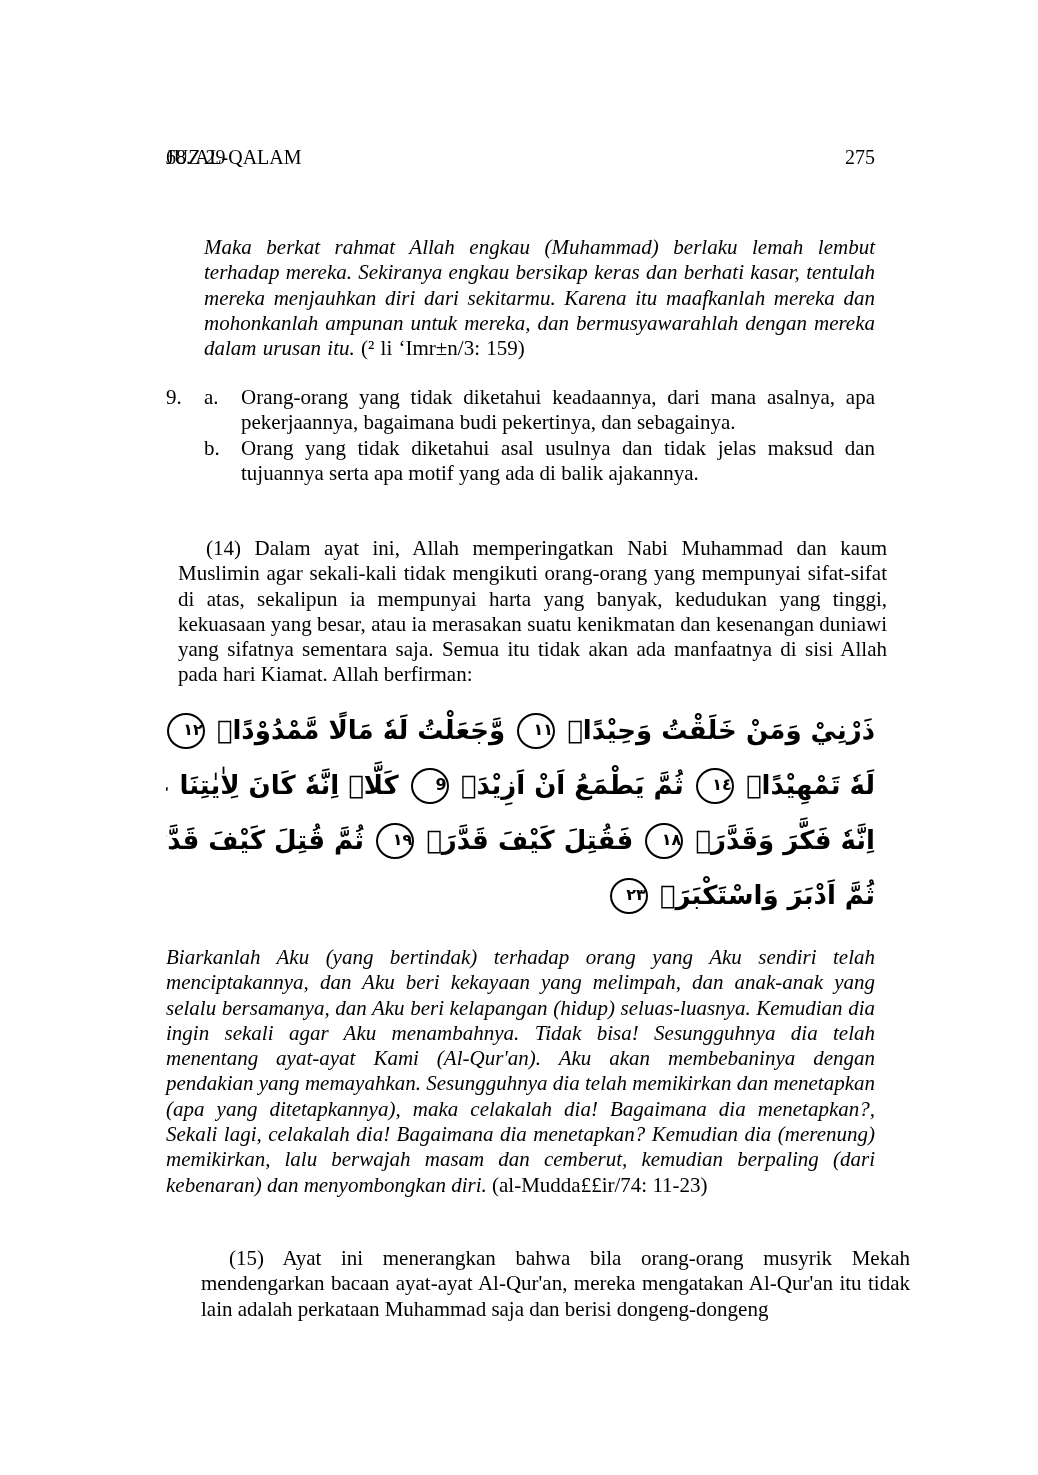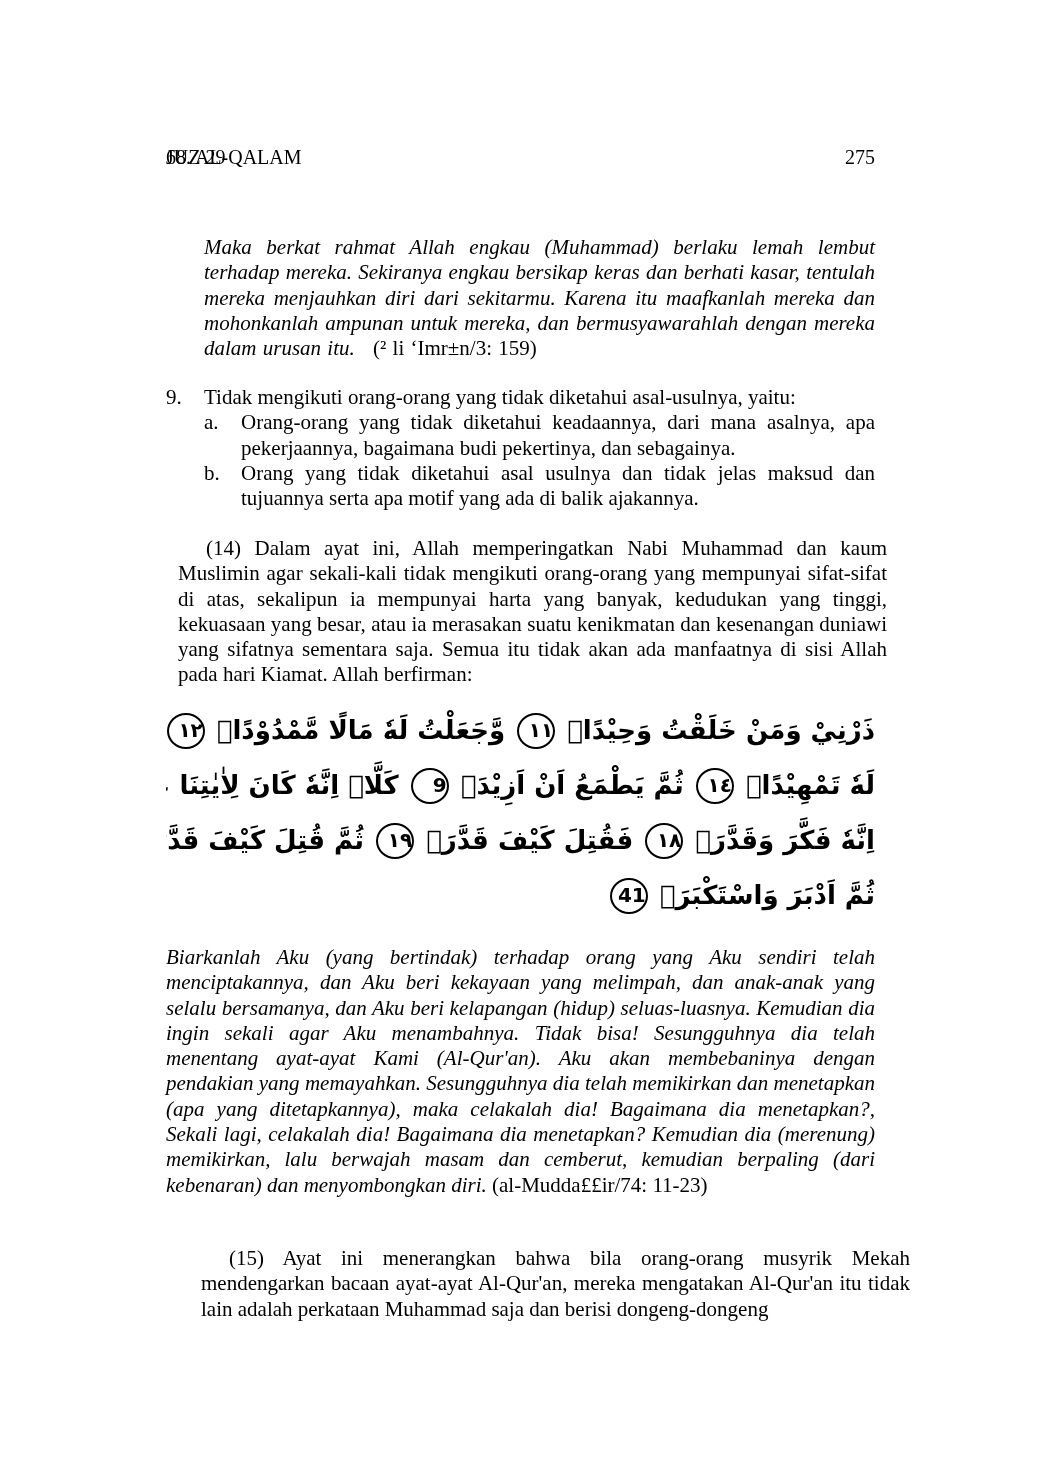--- a/index.html
+++ b/index.html
@@ -5,69 +5,68 @@
     html, body { margin: 0; padding: 0; background: #ffffff; }
     body { width: 1038px; height: 1475px; position: relative; overflow: hidden; color: #000; }
     .page { position: absolute; left: 166px; top: 0; width: 709px; font-family: "Liberation Serif", serif; }
     .header { position: absolute; top: 146px; left: 0; width: 709px; height: 26px; font-size: 20px; }
     .header span { position: absolute; top: 0; }
     .hdr-left { left: 0; }
     .hdr-center { left: 0; width: 709px; }
     .hdr-right { right: 0; }
     p, .li { margin: 0; font-size: 21px; line-height: 25.3px; text-align: justify; }
     .quote { position: absolute; top: 235px; left: 38px; width: 671px; font-style: italic; word-spacing: 1px; }
-    .quote .ref { font-style: normal; margin-left: 12px; }
+    .quote .ref { font-style: normal; }
     .list { position: absolute; top: 385px; left: 0; width: 709px; }
     .li { position: relative; padding-left: 38px; }
     .li .num { position: absolute; left: 0; top: 0; }
     .sub { position: relative; padding-left: 75px; }
     .sub .num { position: absolute; left: 38px; top: 0; }
     .para14 { position: absolute; top: 536px; left: 12px; width: 709px; text-indent: 28px; }
     .arabic { position: absolute; top: 697px; left: 0; width: 709px; direction: rtl; font-family: "DejaVu Sans", sans-serif; font-weight: bold; font-size: 26px; }
     .arabic .line { height: 55px; line-height: 55px; white-space: nowrap; overflow: hidden; text-align: justify; text-align-last: justify; }
     .arabic .line.last { text-align-last: right; }
-    .vnum { display: inline-block; width: 34px; height: 32px; line-height: 30px; border: 2.5px solid #000; border-radius: 50%; text-align: center; font-size: 20px; vertical-align: middle; margin: 16px 3px; direction: rtl; }
+    .vnum { display: inline-block; width: 34px; height: 32px; line-height: 30px; border: 2.5px solid #000; border-radius: 50%; text-align: center; font-size: 16px; vertical-align: middle; margin: 16px 3px; direction: rtl; }
     .translation { position: absolute; top: 945px; left: 0; width: 709px; font-style: italic; }
     .translation .ref { font-style: normal; }
     .para15 { position: absolute; top: 1246px; left: 0; width: 709px; text-indent: 28px; margin-left: 35px; }
   </style>
 </head>
 <body>
 
 <div class="page">
 
   <div class="header">
     <span class="hdr-left">JUZ 29</span>
     <span class="hdr-center">68. AL-QALAM</span>
     <span class="hdr-right">275</span>
   </div>
 
   <p class="quote"><span>Maka berkat rahmat Allah engkau (Muhammad) berlaku lemah lembut terhadap mereka. Sekiranya engkau bersikap keras dan berhati kasar, tentulah mereka menjauhkan diri dari sekitarmu. Karena itu maafkanlah mereka dan mohonkanlah ampunan untuk mereka, dan bermusyawarahlah dengan mereka dalam urusan itu.</span><span class="ref"> (² li ‘Imr±n/3: 159)</span></p>
 
   <div class="list">
     <div class="li">
       <span class="num">9.</span>
-      <span>Tidak mengikuti orang-orang yang tidak diketahui asal-usulnya, yaitu:</span>
     </div>
     <div class="li sub">
       <span class="num">a.</span>
       <span>Orang-orang yang tidak diketahui keadaannya, dari mana asalnya, apa pekerjaannya, bagaimana budi pekertinya, dan sebagainya.</span>
     </div>
     <div class="li sub">
       <span class="num">b.</span>
       <span>Orang yang tidak diketahui asal usulnya dan tidak jelas maksud dan tujuannya serta apa motif yang ada di balik ajakannya.</span>
     </div>
   </div>
 
   <p class="para14">(14) Dalam ayat ini, Allah memperingatkan Nabi Muhammad dan kaum Muslimin agar sekali-kali tidak mengikuti orang-orang yang mempunyai sifat-sifat di atas, sekalipun ia mempunyai harta yang banyak, kedudukan yang tinggi, kekuasaan yang besar, atau ia merasakan suatu kenikmatan dan kesenangan duniawi yang sifatnya sementara saja. Semua itu tidak akan ada manfaatnya di sisi Allah pada hari Kiamat. Allah berfirman:</p>
 
   <div class="arabic" id="arabic-block">
       <div class="line"><span>ذَرْنِيْ وَمَنْ خَلَقْتُ وَحِيْدًاۙ</span> <span class="vnum">١١</span> <span>وَّجَعَلْتُ لَهٗ مَالًا مَّمْدُوْدًاۙ</span> <span class="vnum">١٢</span>    </div>
       <div class="line"><span>لَهٗ تَمْهِيْدًاۙ</span> <span class="vnum">١٤</span> <span>ثُمَّ يَطْمَعُ اَنْ اَزِيْدَۙ</span> <span class="vnum">9</span> <span>كَلَّاۗ اِنَّهٗ كَانَ لِاٰيٰتِنَا عَنِيْدًاۗ</span>    </div>
       <div class="line"><span>اِنَّهٗ فَكَّرَ وَقَدَّرَۙ</span> <span class="vnum">١٨</span> <span>فَقُتِلَ كَيْفَ قَدَّرَۙ</span> <span class="vnum">١٩</span> <span>ثُمَّ قُتِلَ كَيْفَ قَدَّرَۙ</span>      </div>
-      <div class="line last"><span>ثُمَّ اَدْبَرَ وَاسْتَكْبَرَۙ</span> <span class="vnum">41</span> </div>
+      <div class="line last"><span>ثُمَّ اَدْبَرَ وَاسْتَكْبَرَۙ</span> <span class="vnum">٢٣</span> </div>
     </div>
 
   <p class="translation"><span>Biarkanlah Aku (yang bertindak) terhadap orang yang Aku sendiri telah menciptakannya, dan Aku beri kekayaan yang melimpah, dan anak-anak yang selalu bersamanya, dan Aku beri kelapangan (hidup) seluas-luasnya. Kemudian dia ingin sekali agar Aku menambahnya. Tidak bisa! Sesungguhnya dia telah menentang ayat-ayat Kami (Al-Qur'an). Aku akan membebaninya dengan pendakian yang memayahkan. Sesungguhnya dia telah memikirkan dan menetapkan (apa yang ditetapkannya), maka celakalah dia! Bagaimana dia menetapkan?, Sekali lagi, celakalah dia! Bagaimana dia menetapkan? Kemudian dia (merenung) memikirkan, lalu berwajah masam dan cemberut, kemudian berpaling (dari kebenaran) dan menyombongkan diri.</span><span class="ref"> (al-Mudda££ir/74: 11-23)</span></p>
 
   <p class="para15">(15) Ayat ini menerangkan bahwa bila orang-orang musyrik Mekah mendengarkan bacaan ayat-ayat Al-Qur'an, mereka mengatakan Al-Qur'an itu tidak lain adalah perkataan Muhammad saja dan berisi dongeng-dongeng</p>
 
 </div>
 
 </body></html>

